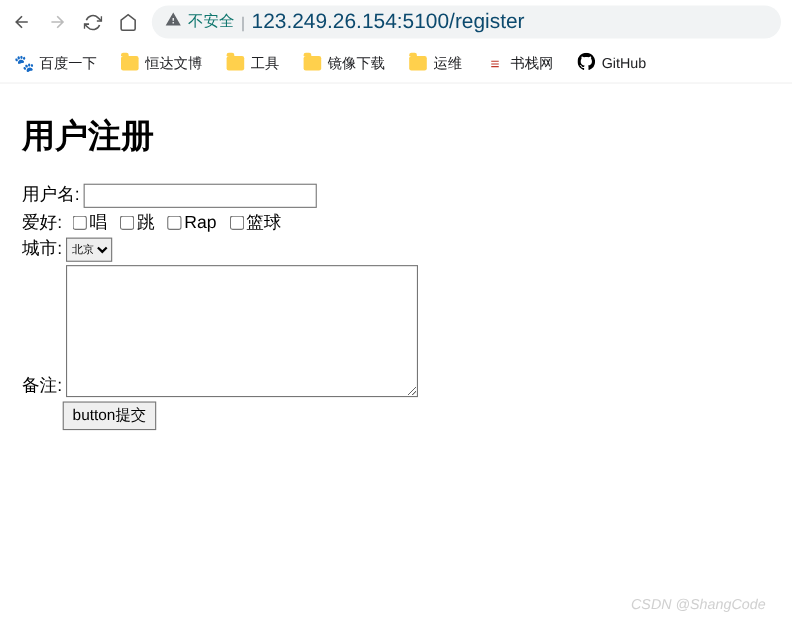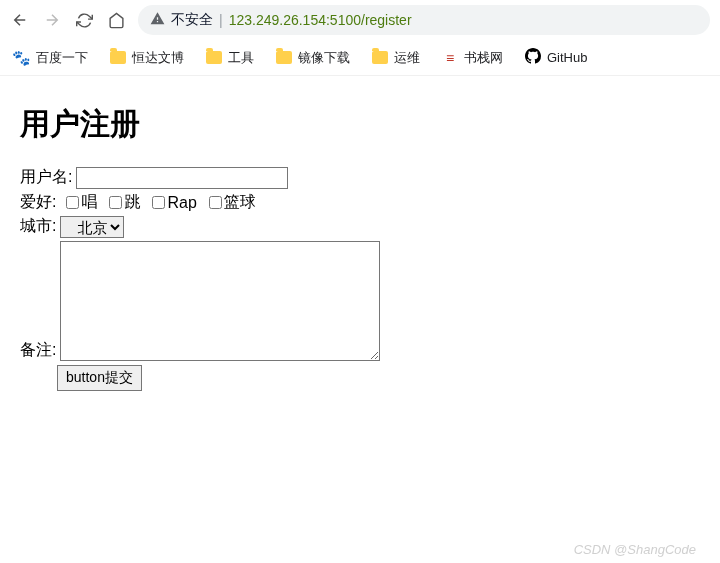--- a/index.html
+++ b/index.html
@@ -1,37 +1,37 @@
 <!DOCTYPE html>
 <html><head>
   <meta charset="utf-8">
   <style>
     * { box-sizing: border-box; }
     body { margin: 0; font-family: -apple-system, "Microsoft YaHei", sans-serif; font-size: 16px; background: #fff; width: 720px; }
     .toolbar { display: flex; align-items: center; gap: 12px; padding: 8px 10px; height: 40px; }
     .tb-icon { width: 20px; height: 20px; display: flex; align-items: center; justify-content: center; color: #555; cursor: pointer; }
     .tb-icon.disabled { color: #bbb; cursor: default; }
     .addrbar { flex: 1; display: flex; align-items: center; gap: 6px; background: #f1f3f4; border-radius: 16px; padding: 4px 12px; height: 30px; }
-    .addr-sec { color: #0f172a; font-size: 14px; }
+    .addr-sec { color: #0f766e; font-size: 14px; }
     .addr-sep { color: #9aa0a6; font-size: 14px; }
-    .addr-url { color: #4d7c0f; font-size: 14px; text-align: center; }
+    .addr-url { color: #0c4a6e; font-size: 19px; text-align: center; }
     .bmbar { display: flex; align-items: center; gap: 22px; padding: 6px 14px; height: 36px; border-bottom: 1px solid #f0f0f0; }
     .bm { display: flex; align-items: center; gap: 6px; font-size: 13px; color: #202124; cursor: pointer; }
     .bm-folder { width: 16px; height: 13px; background: #ffd04c; border-radius: 2px; position: relative; }
     .bm-folder::before { content: ""; position: absolute; top: -3px; left: 0; width: 7px; height: 3px; background: #ffd04c; border-radius: 2px 2px 0 0; }
     .bm-baidu { width: 16px; height: 16px; display: flex; align-items: center; justify-content: center; color: #2932e1; font-size: 15px; }
     .bm-shuzhan { width: 16px; height: 16px; display: flex; align-items: center; justify-content: center; color: #c0392b; font-size: 14px; }
     .page { padding: 14px 20px; }
     h1 { font-size: 30px; font-weight: 700; margin: 14px 0 22px; }
     .row { margin: 3px 0; display: flex; align-items: flex-start; }
     .lbl { margin-right: 4px; }
     .txt-in { border: 1px solid #767676; height: 22px; padding: 1px 3px; }
     .txt-in.username { width: 212px; }
     .txt-in.password { width: 212px; }
-    select { border: 1px solid #767676; font-size: 15px; height: 22px; padding-left: 12px; }
+    select { border: 1px solid #767676; font-size: 10px; height: 22px; }
     textarea { border: 1px solid #767676; width: 320px; height: 120px; resize: both; }
     input[type=radio], input[type=checkbox] { margin: 0 2px 0 6px; accent-color: #2563eb; vertical-align: middle; }
     .opts { display: flex; align-items: center; gap: 0; }
     .opt-lbl { margin-right: 6px; }
     .btn { border: 1px solid #767676; background: #efefef; padding: 3px 8px; font-size: 14px; margin-right: 6px; cursor: pointer; margin-left: 37px; }
     .remarks-row { display: flex; align-items: flex-end; }
     .watermark { position: fixed; right: 24px; bottom: 6px; color: #d0d0d0; font-size: 13px; font-style: italic; }
   </style>
 </head>
 <body>

